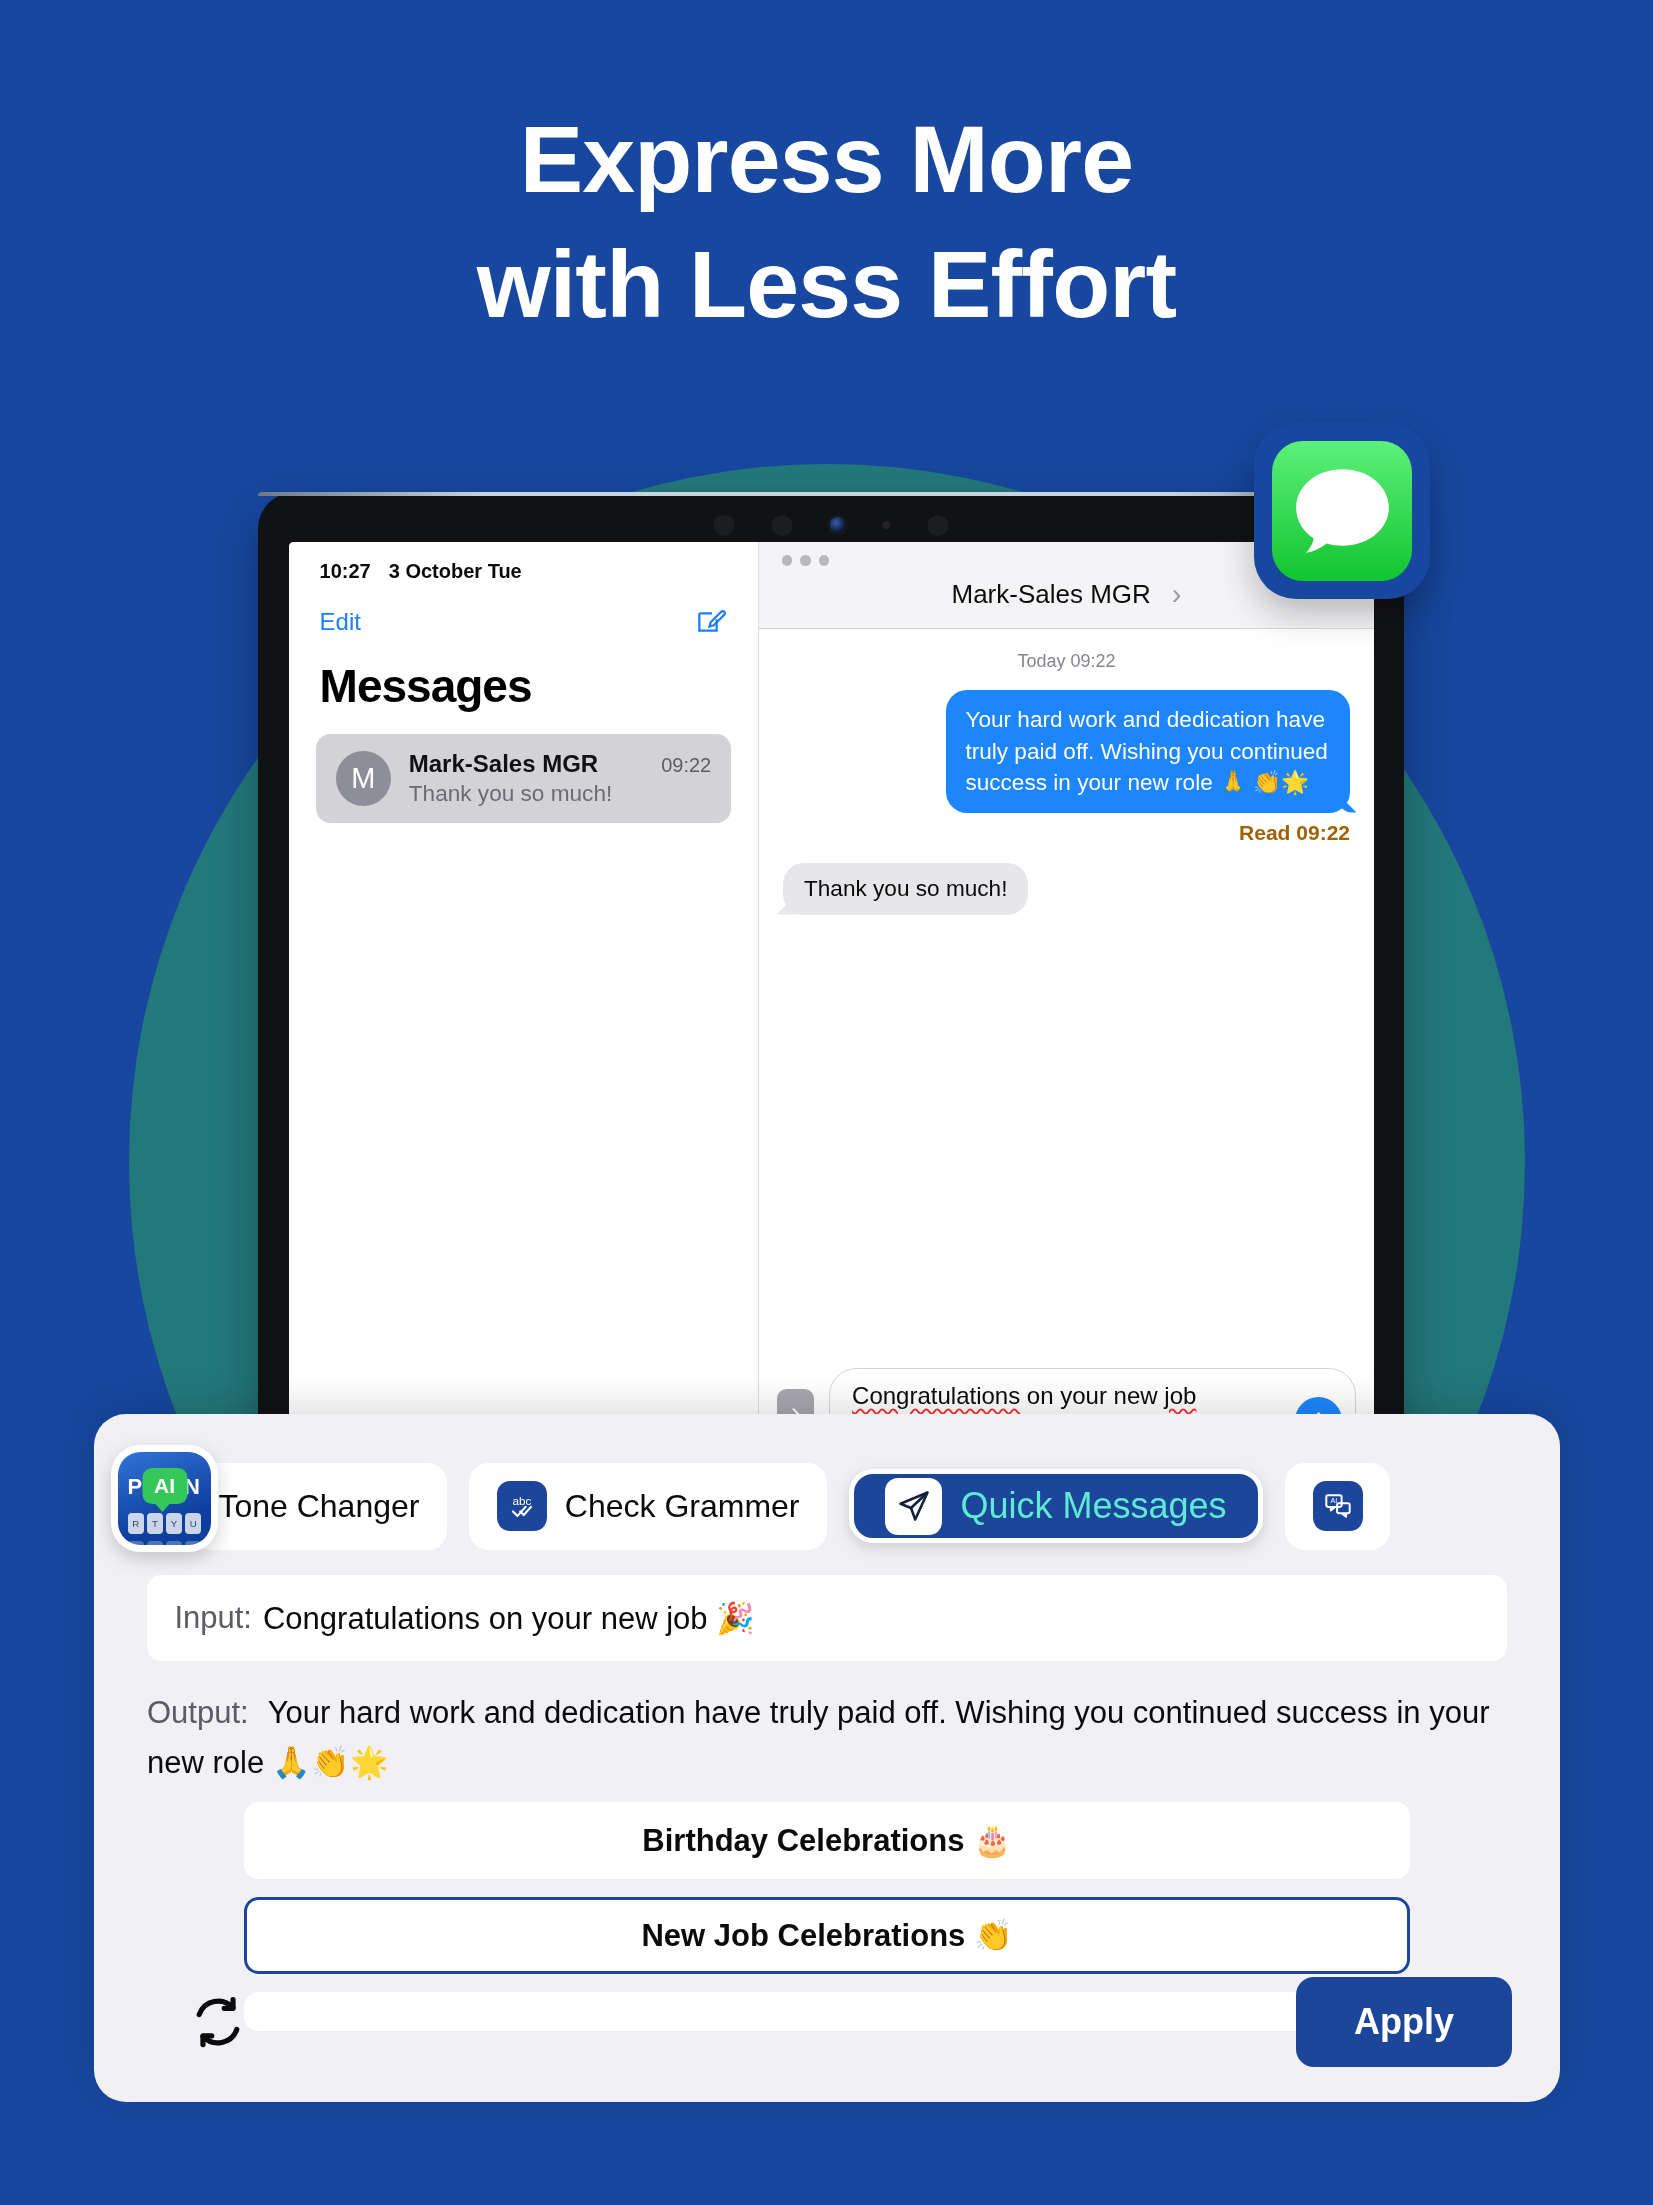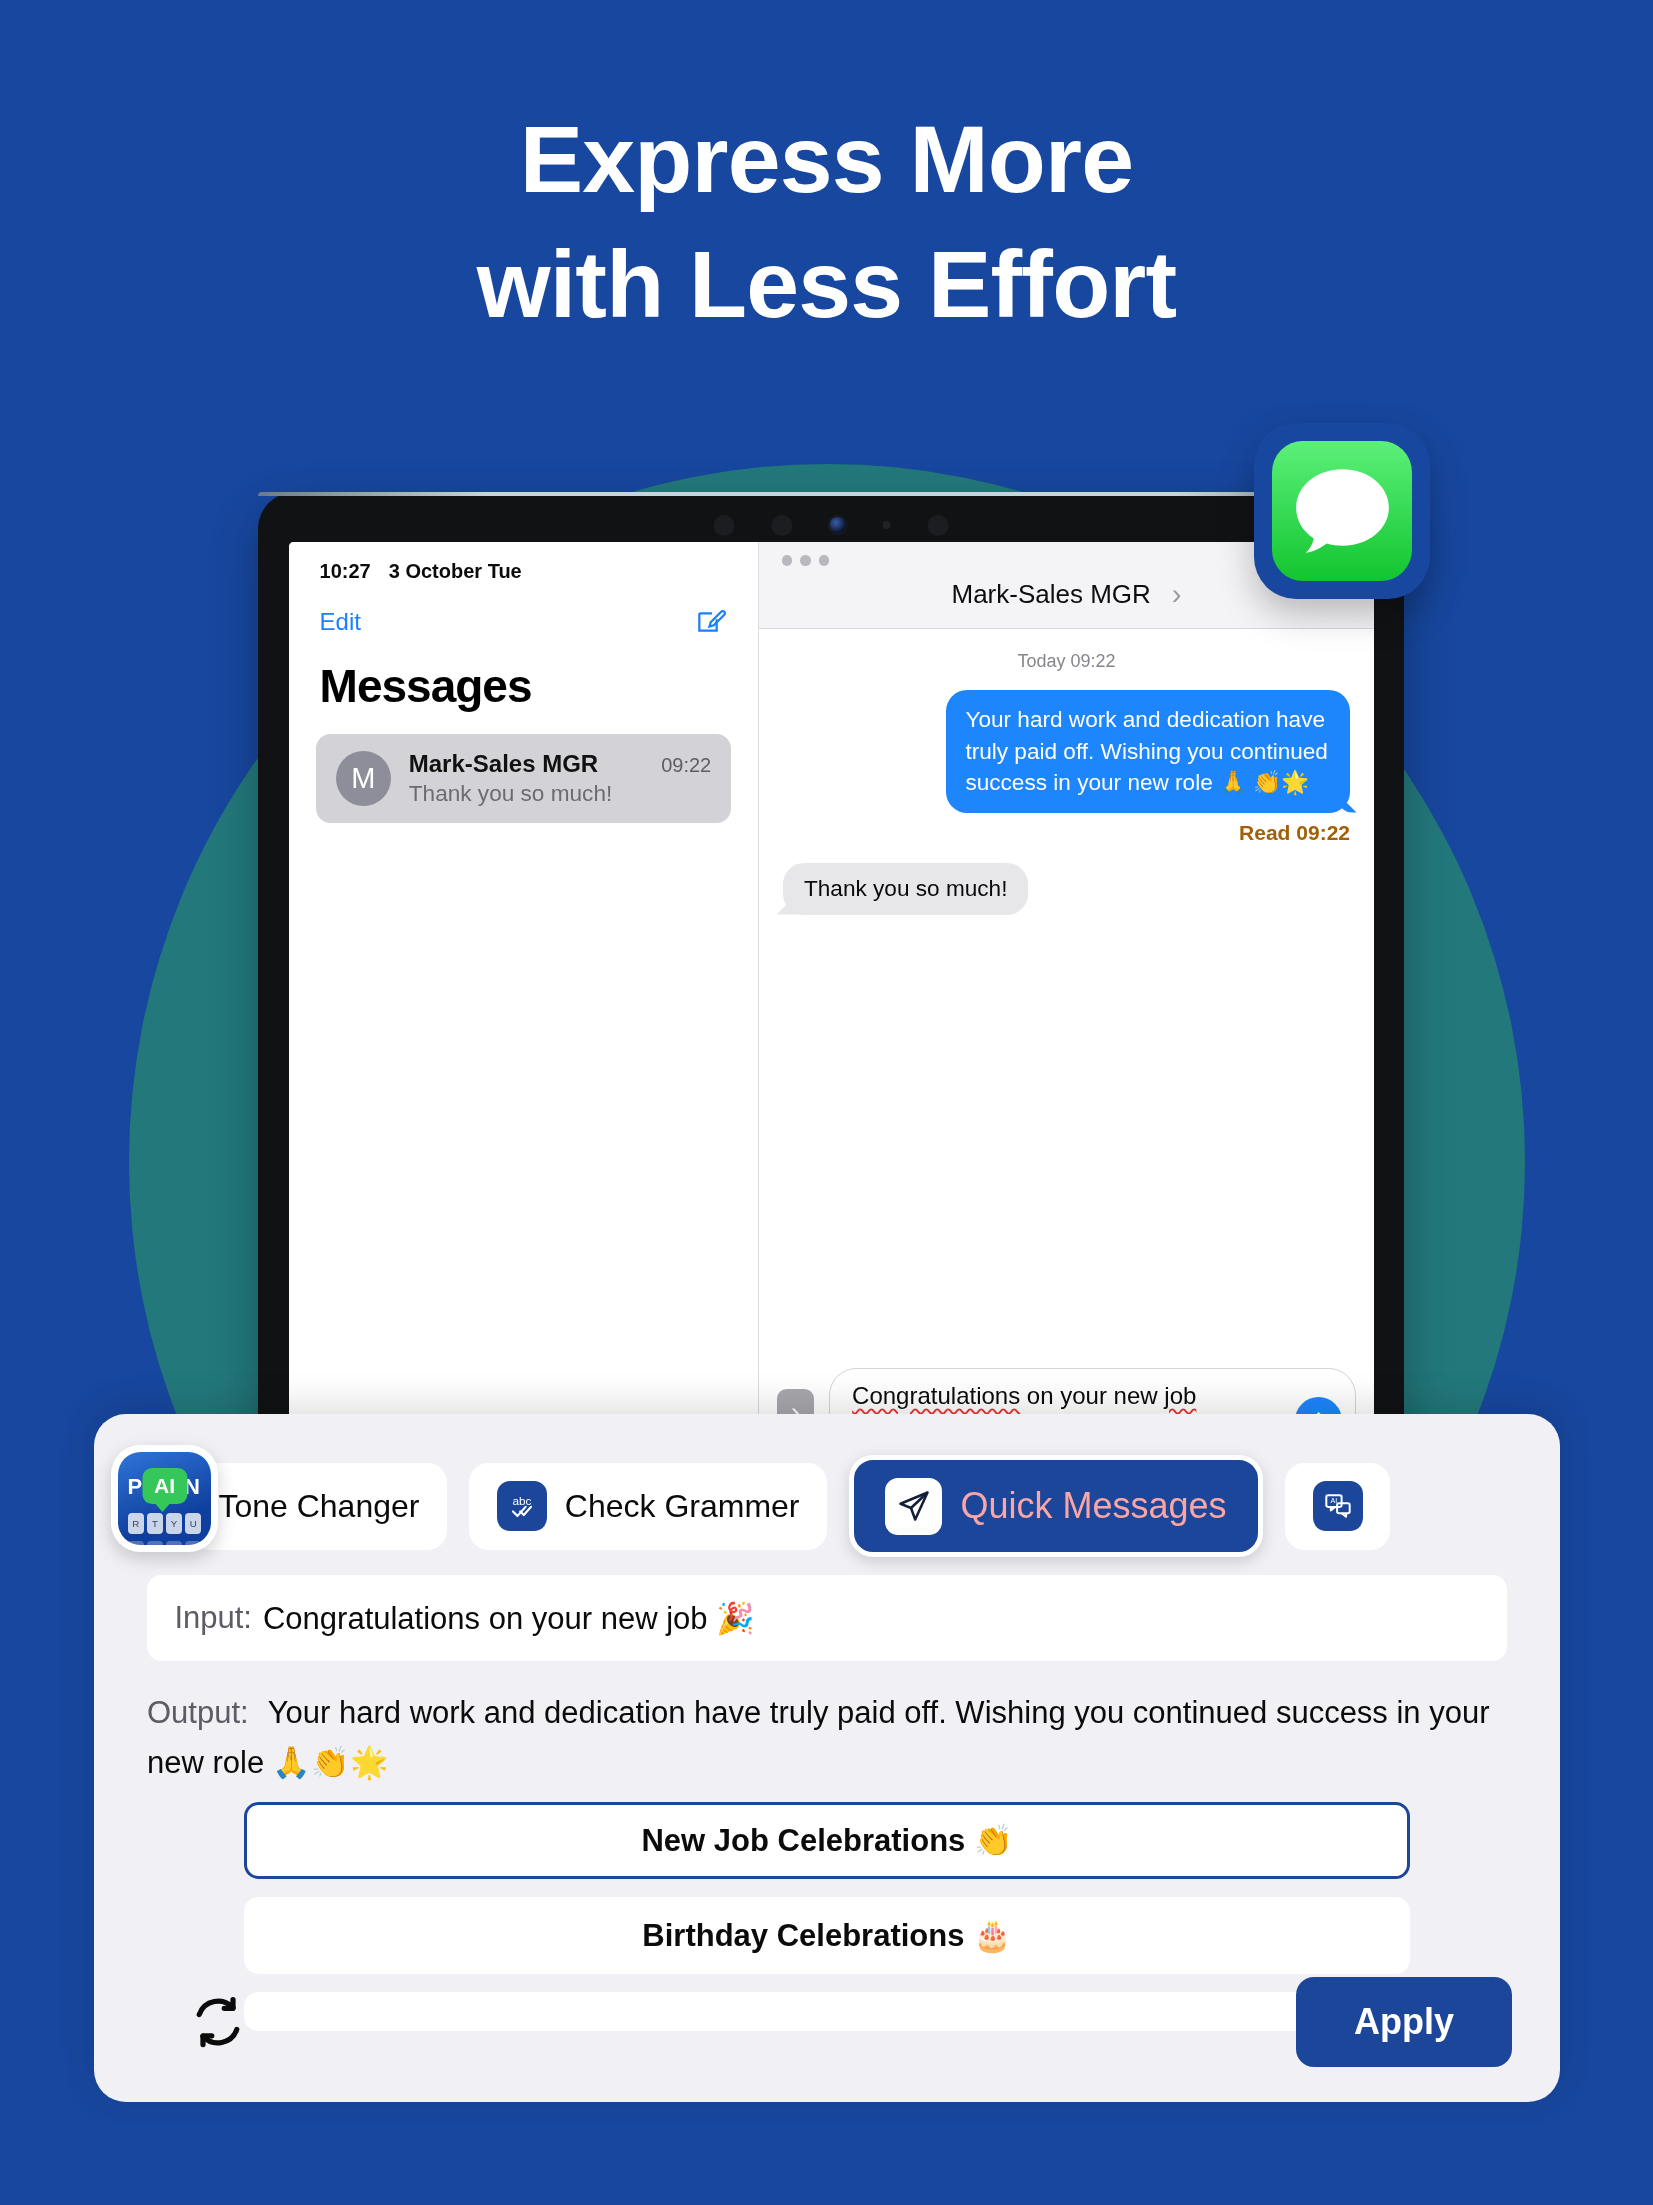--- a/index.html
+++ b/index.html
@@ -261,24 +261,24 @@
     background: #fff;
     border-radius: 19.4px;
     height: 87px;
     display: flex; align-items: center; gap: 18px;
     padding: 0 27.4px;
     flex: none;
     font-size: 32px; color: #0b0b0c;
     white-space: nowrap;
   }
   .tab.active {
-    background: #1c4699; color: #fca5a5;
+    background: #1c4699; color: #5eead4;
     border: 5.7px solid #fff;
     border-radius: 24px;
-    height: 102px;
+    height: 74px;
     padding: 0 31px;
     box-shadow: 0 4.8px 14.5px rgba(0,0,0,.15);
     font-weight: 500;
   }
   .tab.active .tab-label { font-size: 36px; }
   .tab-icon {
     width: 50px; height: 50px; border-radius: 13px;
     background: #1c4699; color: #eab308;
     display: flex; align-items: center; justify-content: center;
     flex: none;
@@ -531,22 +531,22 @@
     <span class="io-label">Input:</span>
     <span>Congratulations on your new job 🎉</span>
   </div>
 
   <div class="io-output">
     <span class="io-label">Output:</span>
     <span>Your hard work and dedication have truly paid off. Wishing you continued success in your new role 🙏👏🌟</span>
   </div>
 
   <div class="suggestions">
+    <div class="sugg">Birthday Celebrations 🎂</div>
     <div class="sugg selected">New Job Celebrations 👏</div>
-    <div class="sugg">Birthday Celebrations 🎂</div>
     <div class="sugg cut"></div>
   </div>
 
   <div class="ext-footer">
     <span class="refresh-icon">
       <svg viewBox="0 0 24 24" width="60" height="60" fill="none" stroke="#0b0b0c" stroke-width="2.1" stroke-linecap="round" stroke-linejoin="round">
         <path d="M4.5 9A8 8 0 0 1 18 6.3"></path>
           <path d="M18 3v3.5h-3.5"></path>
         <path d="M19.5 15A8 8 0 0 1 6 17.7"></path>
           <path d="M6 21v-3.5h3.5"></path>

